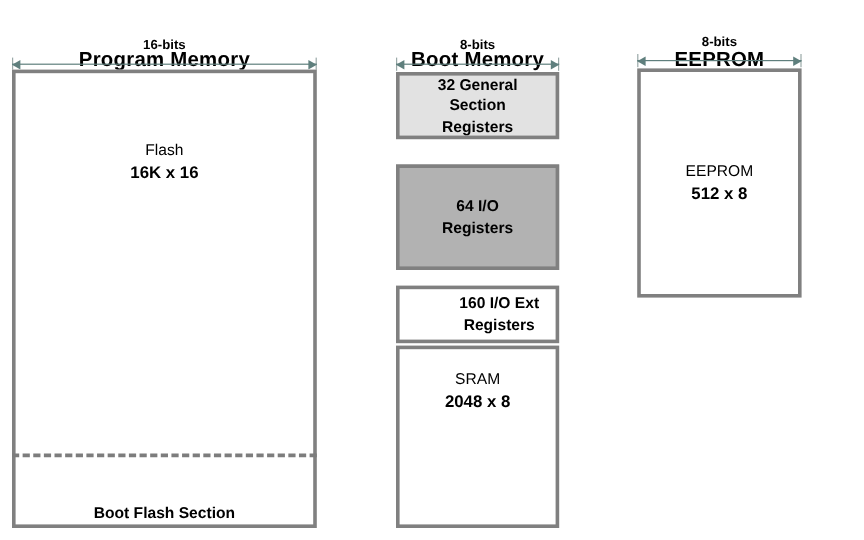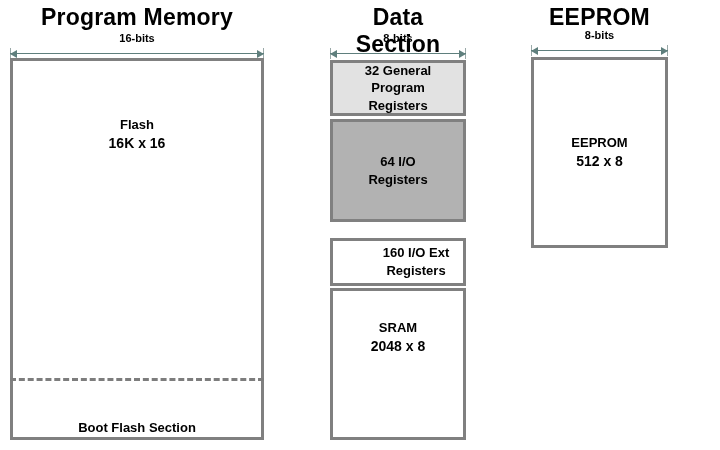--- a/index.html
+++ b/index.html
@@ -11,25 +11,26 @@
     width: 720px;
     height: 450px;
     position: relative;
     overflow: hidden;
     font-family: "Liberation Sans", sans-serif;
     color: #000000;
   }
 
   .col-title {
     position: absolute;
-    font-size: 23px;
+    font-size: 17px;
     font-weight: bold;
     text-align: center;
     color: #000000;
     letter-spacing: 0.2px;
+    margin-top: 36px;
   }
 
   
   .dim {
     position: absolute;
     height: 26px;
   }
   .dim-label {
     position: absolute;
     top: -2px;
@@ -98,21 +99,21 @@
   .ln {
     display: block;
     line-height: 1.35;
   }
   .ln-reg {
     font-size: 13px;
     font-weight: bold;
   }
   .ln-title {
     font-size: 13px;
-    font-weight: bold;
+    font-weight: normal;
   }
   .ln-size {
     font-size: 14px;
     font-weight: bold;
   }
 
   .divider-dashed {
     position: absolute;
     height: 0;
     border-top: 3px dashed #7d7d7d;
@@ -140,48 +141,48 @@
   </div>
 
 
   <div class="divider-dashed" style="left:-3px; right:-3px; top:317px;"></div>
 
   <div class="label-block" style="top:358px;">
     <span class="ln ln-reg">Boot Flash Section</span>
   </div>
 </div>
 
-<div class="col-title" style="left:330px; top:4px; width:136px;">Data Section</div>
+<div class="col-title" style="left:330px; top:4px; width:136px;">Boot Memory</div>
 
 <div class="dim" style="left:330px; top:34px; width:136px;">
   <span class="dim-label">8-bits</span>
   <span class="dim-cap left"></span>
   <span class="dim-cap right"></span>
   <span class="dim-line"></span>
   <span class="dim-arrow left"></span>
   <span class="dim-arrow right"></span>
 </div>
 
 <div class="mem-seg seg-light" style="left:330px; top:60px; width:136px; height:56px;">
   <span class="ln ln-reg">32 General</span>
-  <span class="ln ln-reg">Program</span>
+  <span class="ln ln-reg">Section</span>
   <span class="ln ln-reg">Registers</span>
 </div>
 
-<div class="mem-seg seg-mid" style="left:330px; top:119px; width:136px; height:103px;text-align:center;">
+<div class="mem-seg seg-mid" style="left:330px; top:137px; width:136px; height:88px;text-align:center;">
   <span class="ln ln-reg">64 I/O</span>
   <span class="ln ln-reg">Registers</span>
 </div>
 
 <div class="mem-seg" style="left:330px; top:238px; width:136px; height:48px;padding-left:36px;">
   <span class="ln ln-reg">160 I/O Ext</span>
   <span class="ln ln-reg">Registers</span>
 </div>
 
-<div class="mem-seg" style="left:330px; top:288px; width:136px; height:152px; justify-content:flex-start; padding-top:28px;">
+<div class="mem-seg" style="left:330px; top:288px; width:136px; height:152px; justify-content:flex-start; padding-top:16px;">
   <span class="ln ln-title">SRAM</span>
   <span class="ln ln-size">2048 x 8</span>
 </div>
 
 <div class="col-title" style="left:531px; top:4px; width:137px;">EEPROM</div>
 
 <div class="dim" style="left:531px; top:31px; width:137px;">
   <span class="dim-label">8-bits</span>
   <span class="dim-cap left"></span>
   <span class="dim-cap right"></span>

